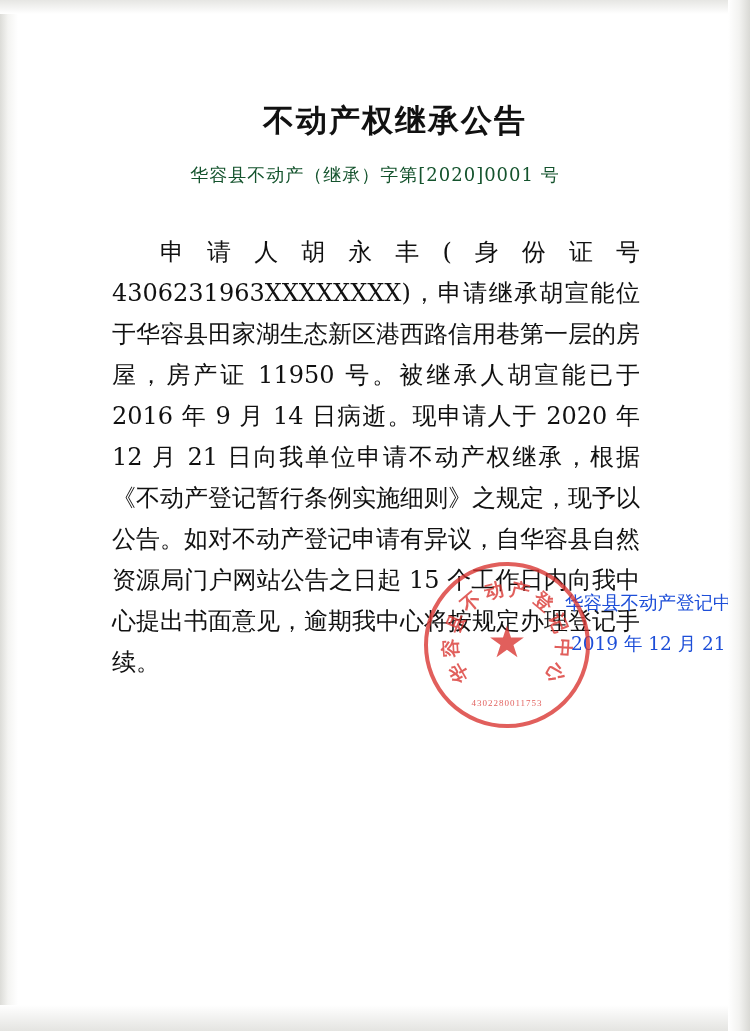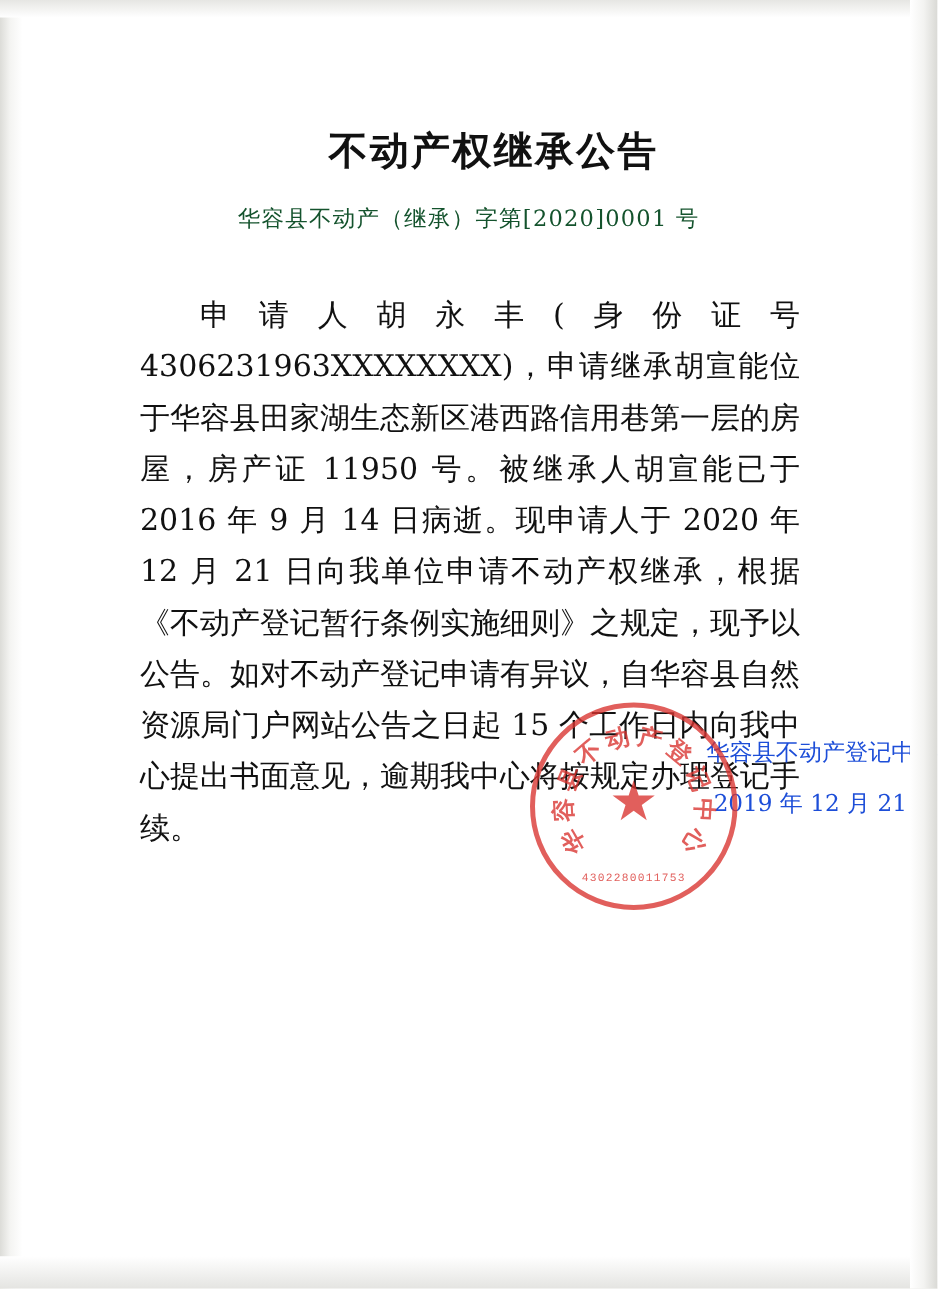--- a/index.html
+++ b/index.html
@@ -146,21 +146,21 @@
     position: absolute;
     transform: translate(-50%, -50%);
     white-space: nowrap;
   }
   .seal .seal-code {
     position: absolute;
     left: 0;
     bottom: 16px;
     width: 100%;
     text-align: center;
-    font-family: Liberation Mono, monospace;
+    font-family: Liberation Serif, serif;
     font-size: 9px;
     letter-spacing: 1px;
     color: #d9332f;
   }
 </style>
 </head>
 <body>
 
 <div id="page">
 

